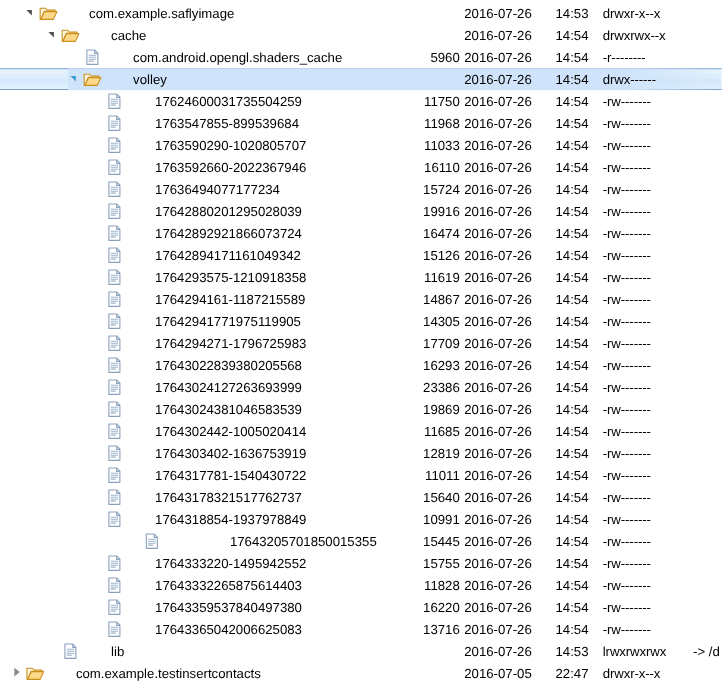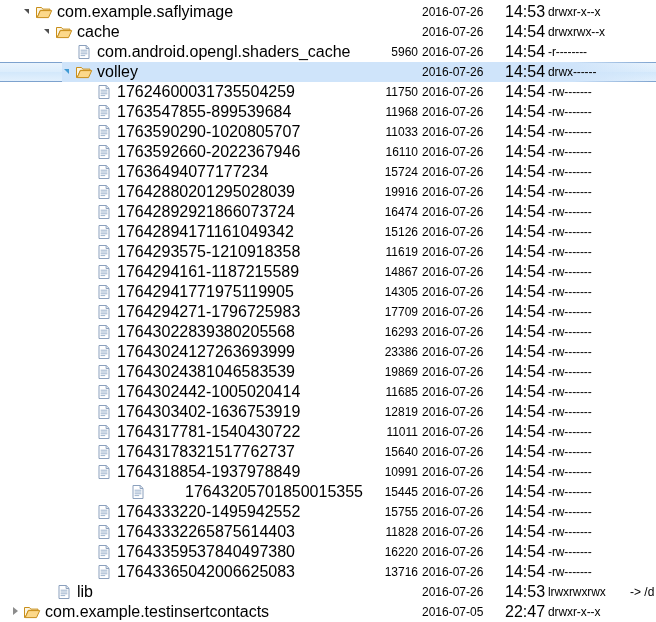--- a/index.html
+++ b/index.html
@@ -89,23 +89,24 @@
   .icon {
     flex: 0 0 18px;
     width: 18px;
     height: 16px;
     position: relative;
     margin-right: 3px;
   }
   .icon svg { display: block; }
 
   .label {
-    font-size: 16px;
+    font-size: 12px;
     color: #000;
     padding-left: 1px;
+    margin-left: 24px;
   }
 
   
   .size-cell {
     position: absolute;
     top: 0;
     left: 280px;
     width: 138px;
     text-align: right;
     height: 20px;
@@ -118,21 +119,21 @@
     width: 76px;
     height: 20px;
     font-size: 12px;
   }
   .time-cell {
     position: absolute;
     top: 0;
     left: 505px;
     width: 38px;
     height: 20px;
-    font-size: 16px;
+    font-size: 12px;
   }
   .perm-cell {
     position: absolute;
     top: 0;
     left: 548px;
     width: 80px;
     height: 20px;
     font-size: 12px;
     letter-spacing: -0.1px;
   }

